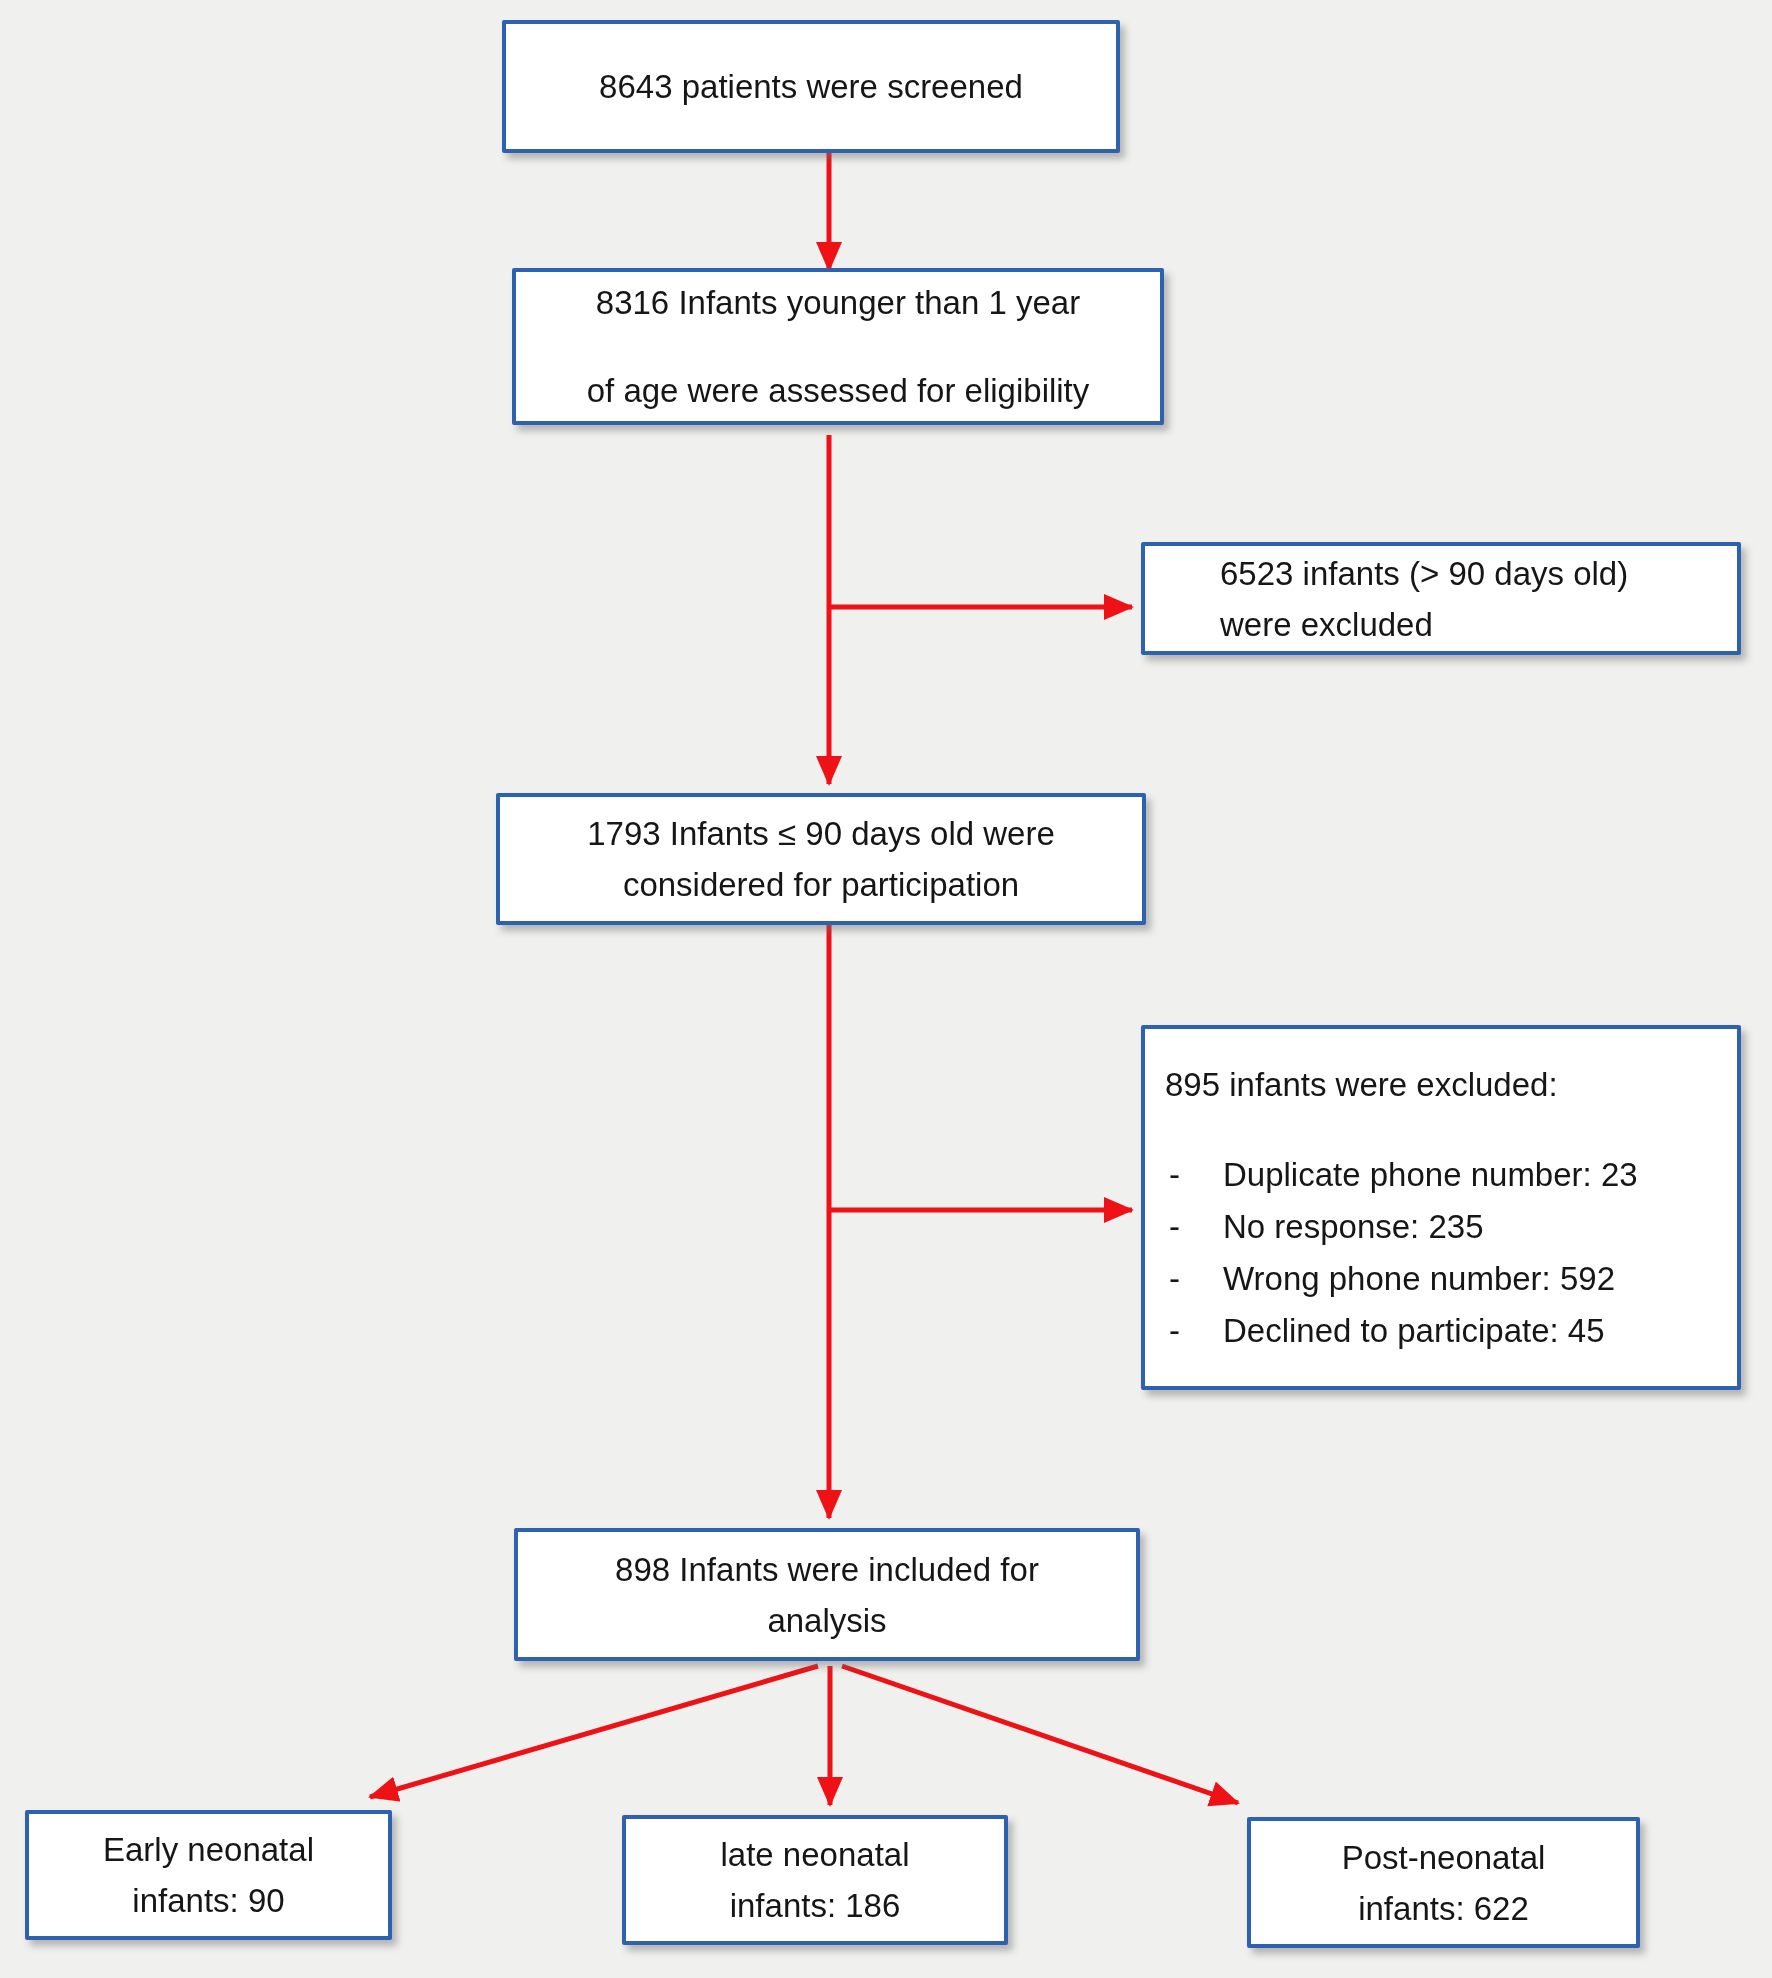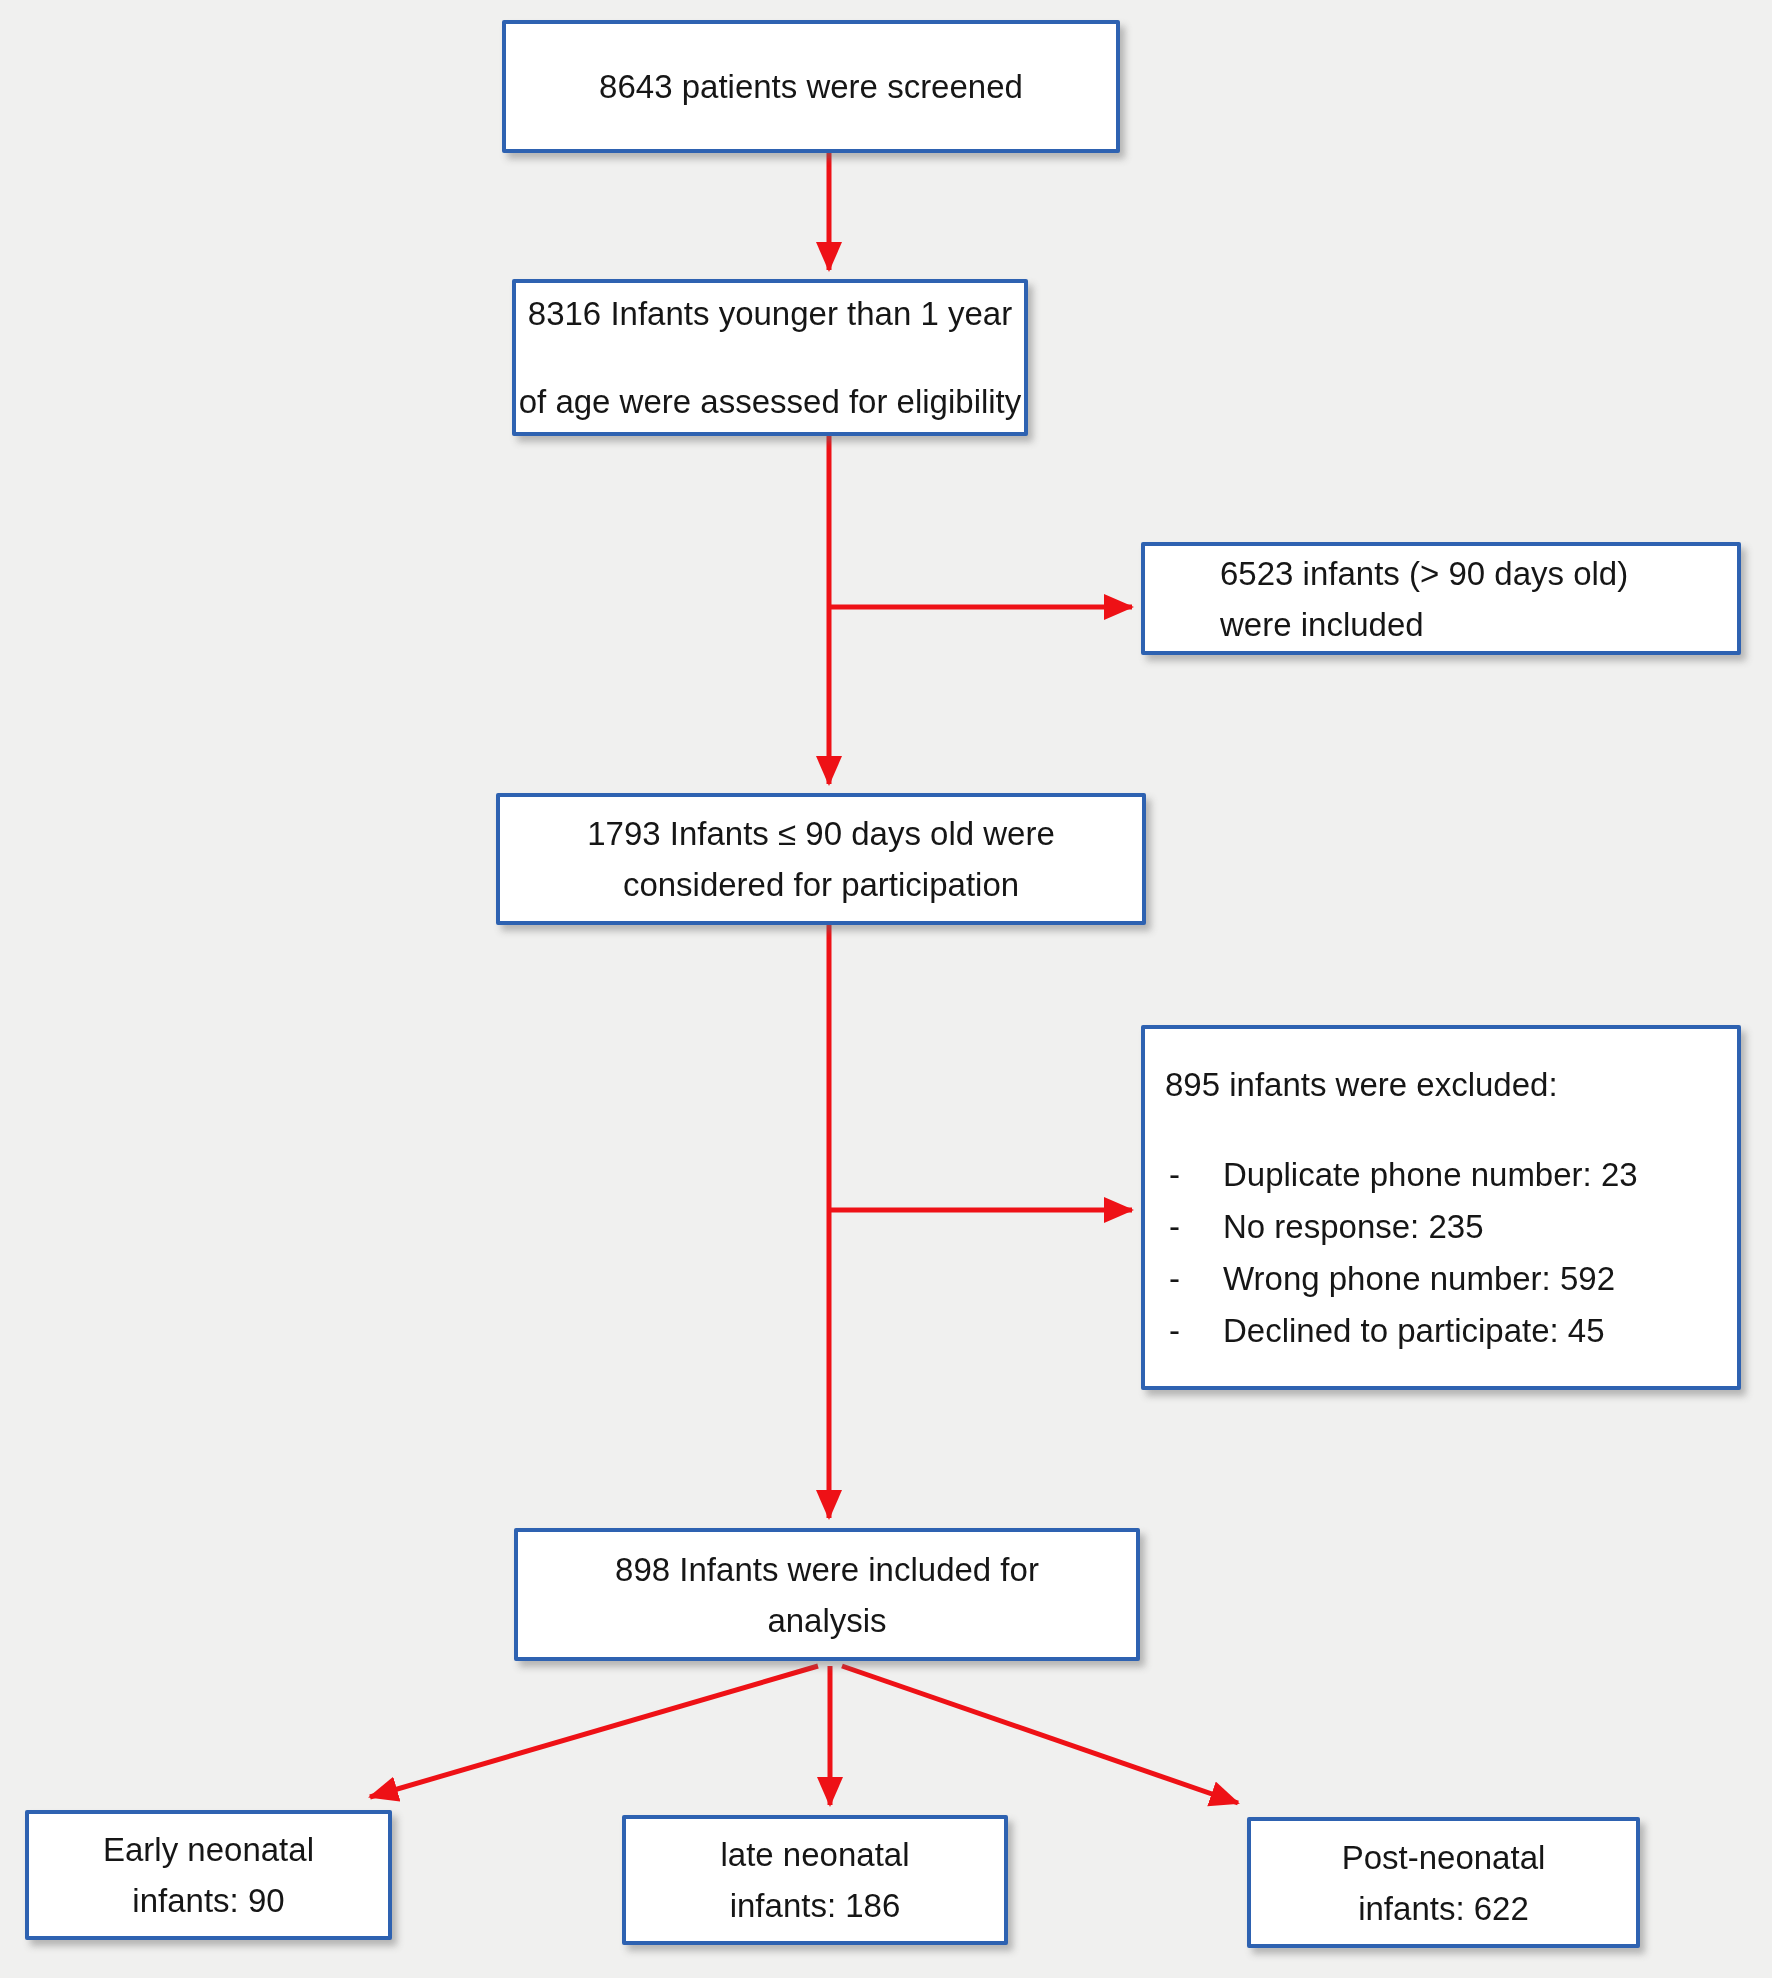--- a/index.html
+++ b/index.html
@@ -16,21 +16,21 @@
     border:4px solid var(--box-border); border-radius:2px;
     box-shadow:5px 6px 7px rgba(110,110,110,0.45);
     display:flex; flex-direction:column; justify-content:center;
     font-size:33px; line-height:51px; box-sizing:border-box;
   }
   .center{align-items:center; text-align:center;}
   .leftal{align-items:flex-start; text-align:left;}
   .line{white-space:nowrap;}
   
   .b-screened {left:502px; top:20px;  width:618px; height:133px;}
-  .b-assessed {left:512px; top:279px; width:516px; height:157px;gap:37px;}
+  .b-assessed {left:512px; top:268px; width:652px; height:157px;gap:37px;}
   .b-excl-age {left:1141px;top:542px; width:600px; height:113px; padding-left:75px;}
   .b-considered{left:496px;top:793px; width:650px; height:132px;}
   .b-excl-contact{left:1141px;top:1025px;width:600px;height:365px;
     justify-content:flex-start; padding:36px 9px 0 20px;}
   .b-included {left:514px; top:1528px;width:626px; height:133px;}
   .b-early    {left:25px;  top:1810px;width:367px; height:130px;}
   .b-late     {left:622px; top:1815px;width:386px; height:130px;}
   .b-post     {left:1247px;top:1817px;width:393px; height:131px;}
   .excl-title{line-height:40px;}
   .excl-list{margin-top:44px;}
@@ -65,21 +65,21 @@
     <div class="line">8643 patients were screened</div>
   </div>
 
   <div class="box center b-assessed">
     <div class="line">8316 Infants younger than 1 year</div>
     <div class="line">of age were assessed for eligibility</div>
   </div>
 
   <div class="box leftal b-excl-age">
     <div class="line">6523 infants (&gt; 90 days old)</div>
-    <div class="line">were included</div>
+    <div class="line">were excluded</div>
   </div>
 
   <div class="box center b-considered">
     <div class="line">1793 Infants ≤ 90 days old were</div>
     <div class="line">considered for participation</div>
   </div>
 
   <div class="box leftal b-excl-contact">
     <div class="excl-title">895 infants were excluded:</div>
     <div class="excl-list">

